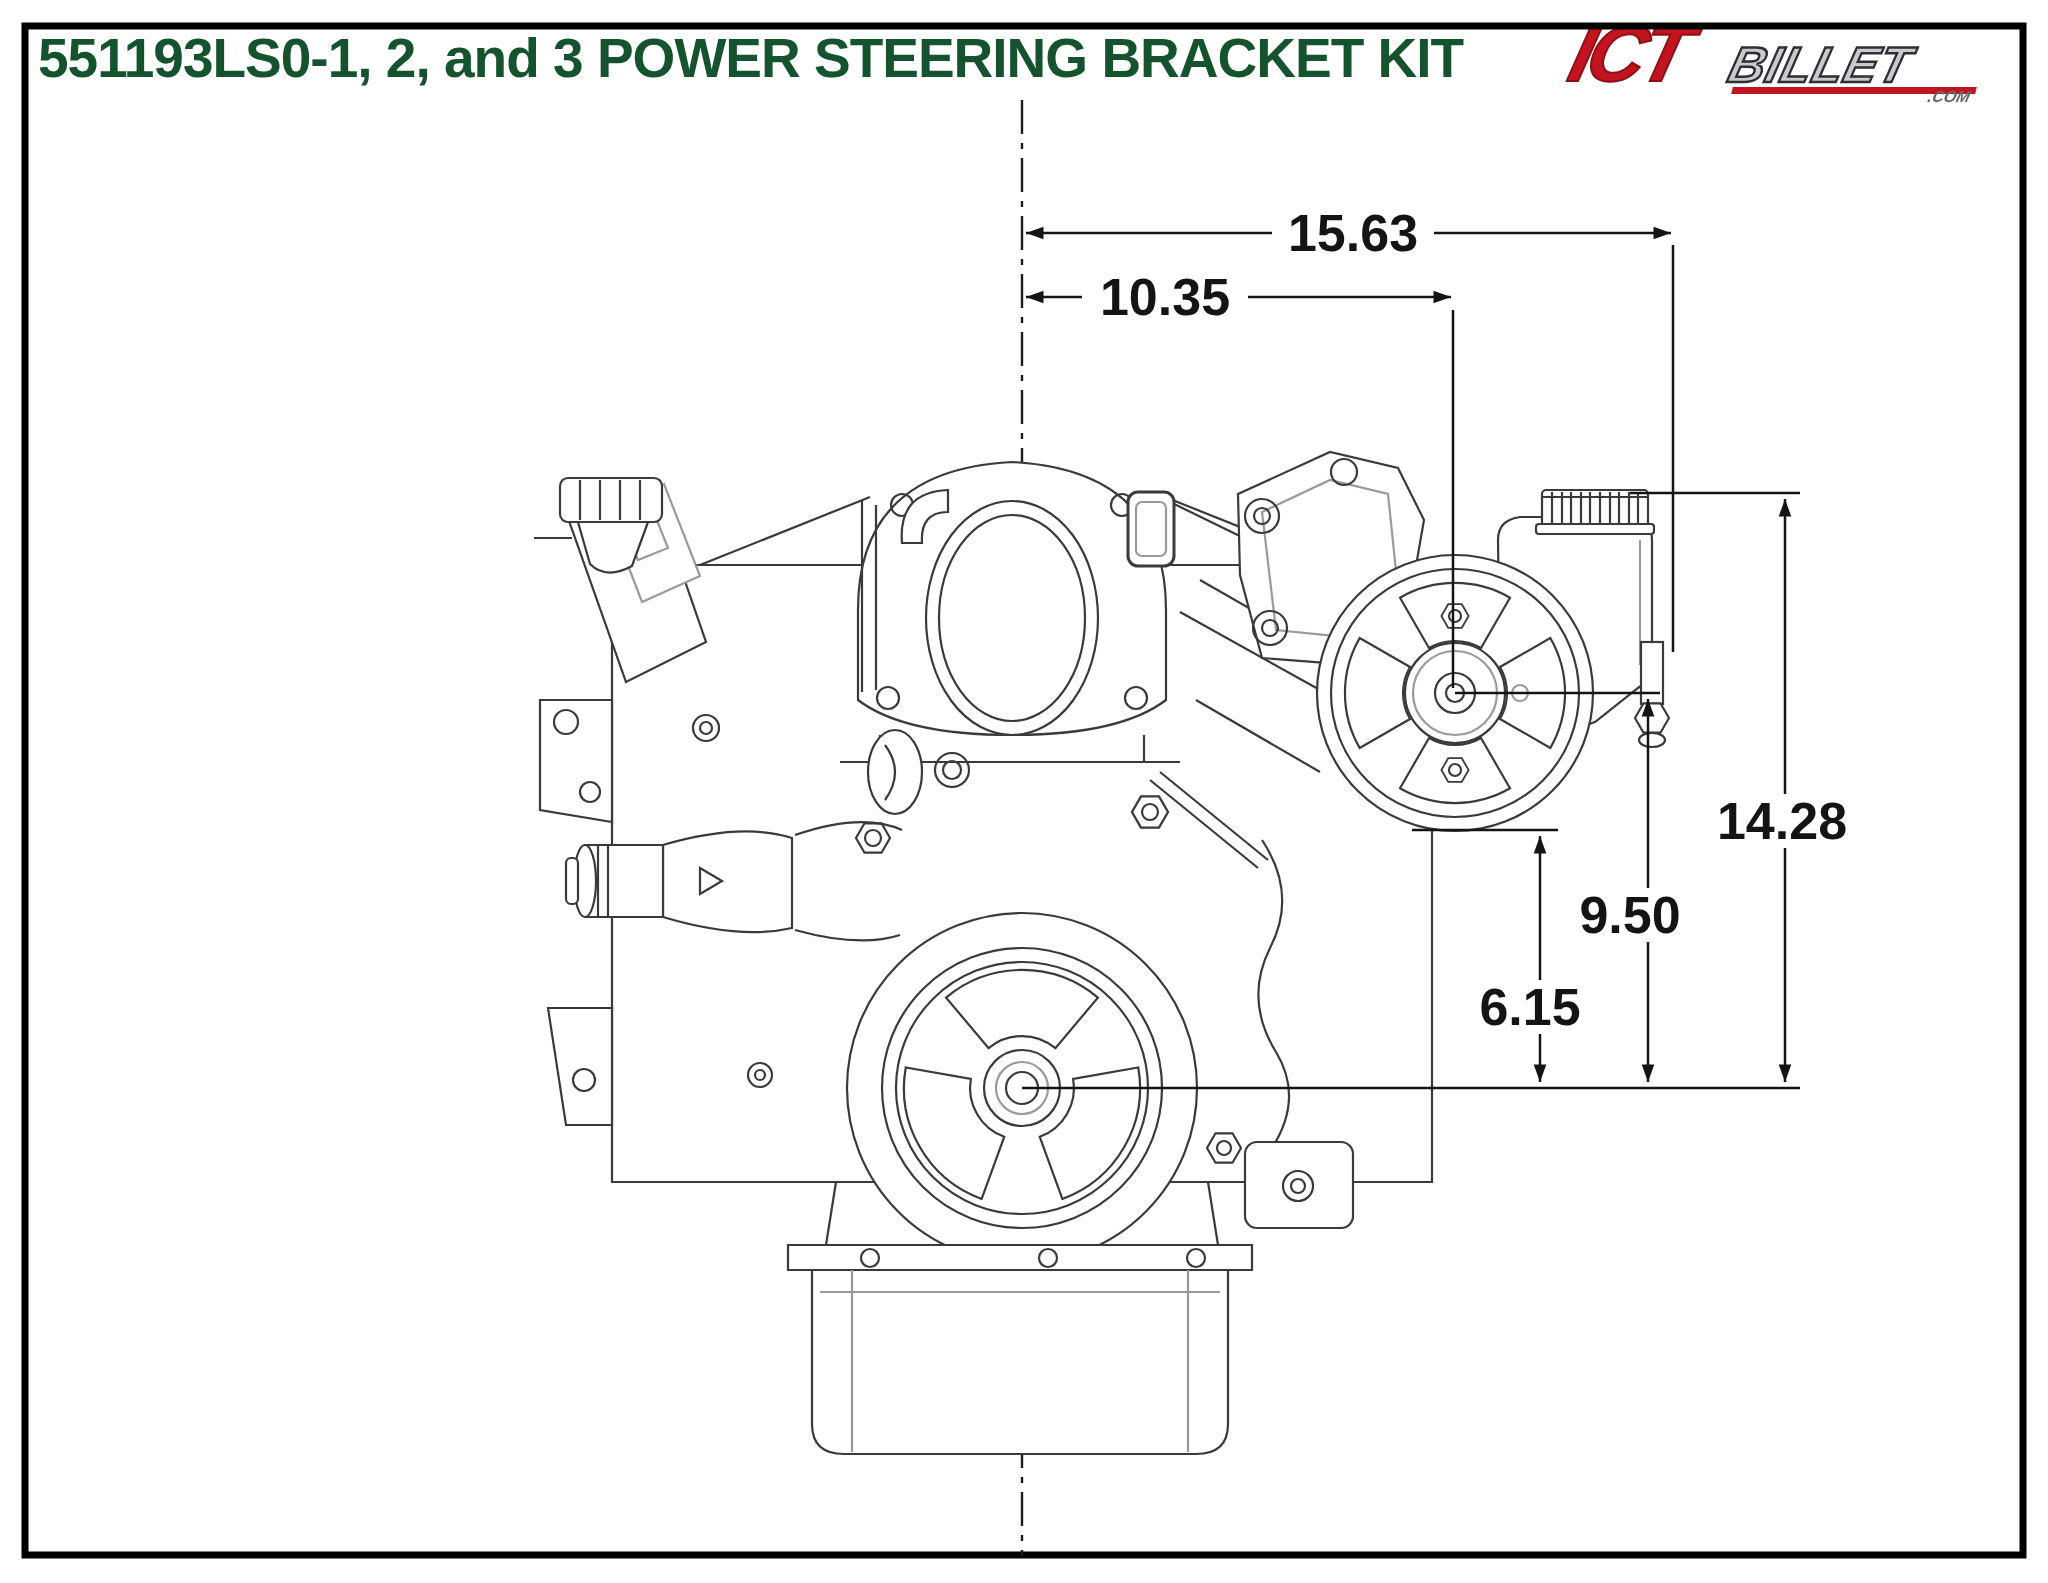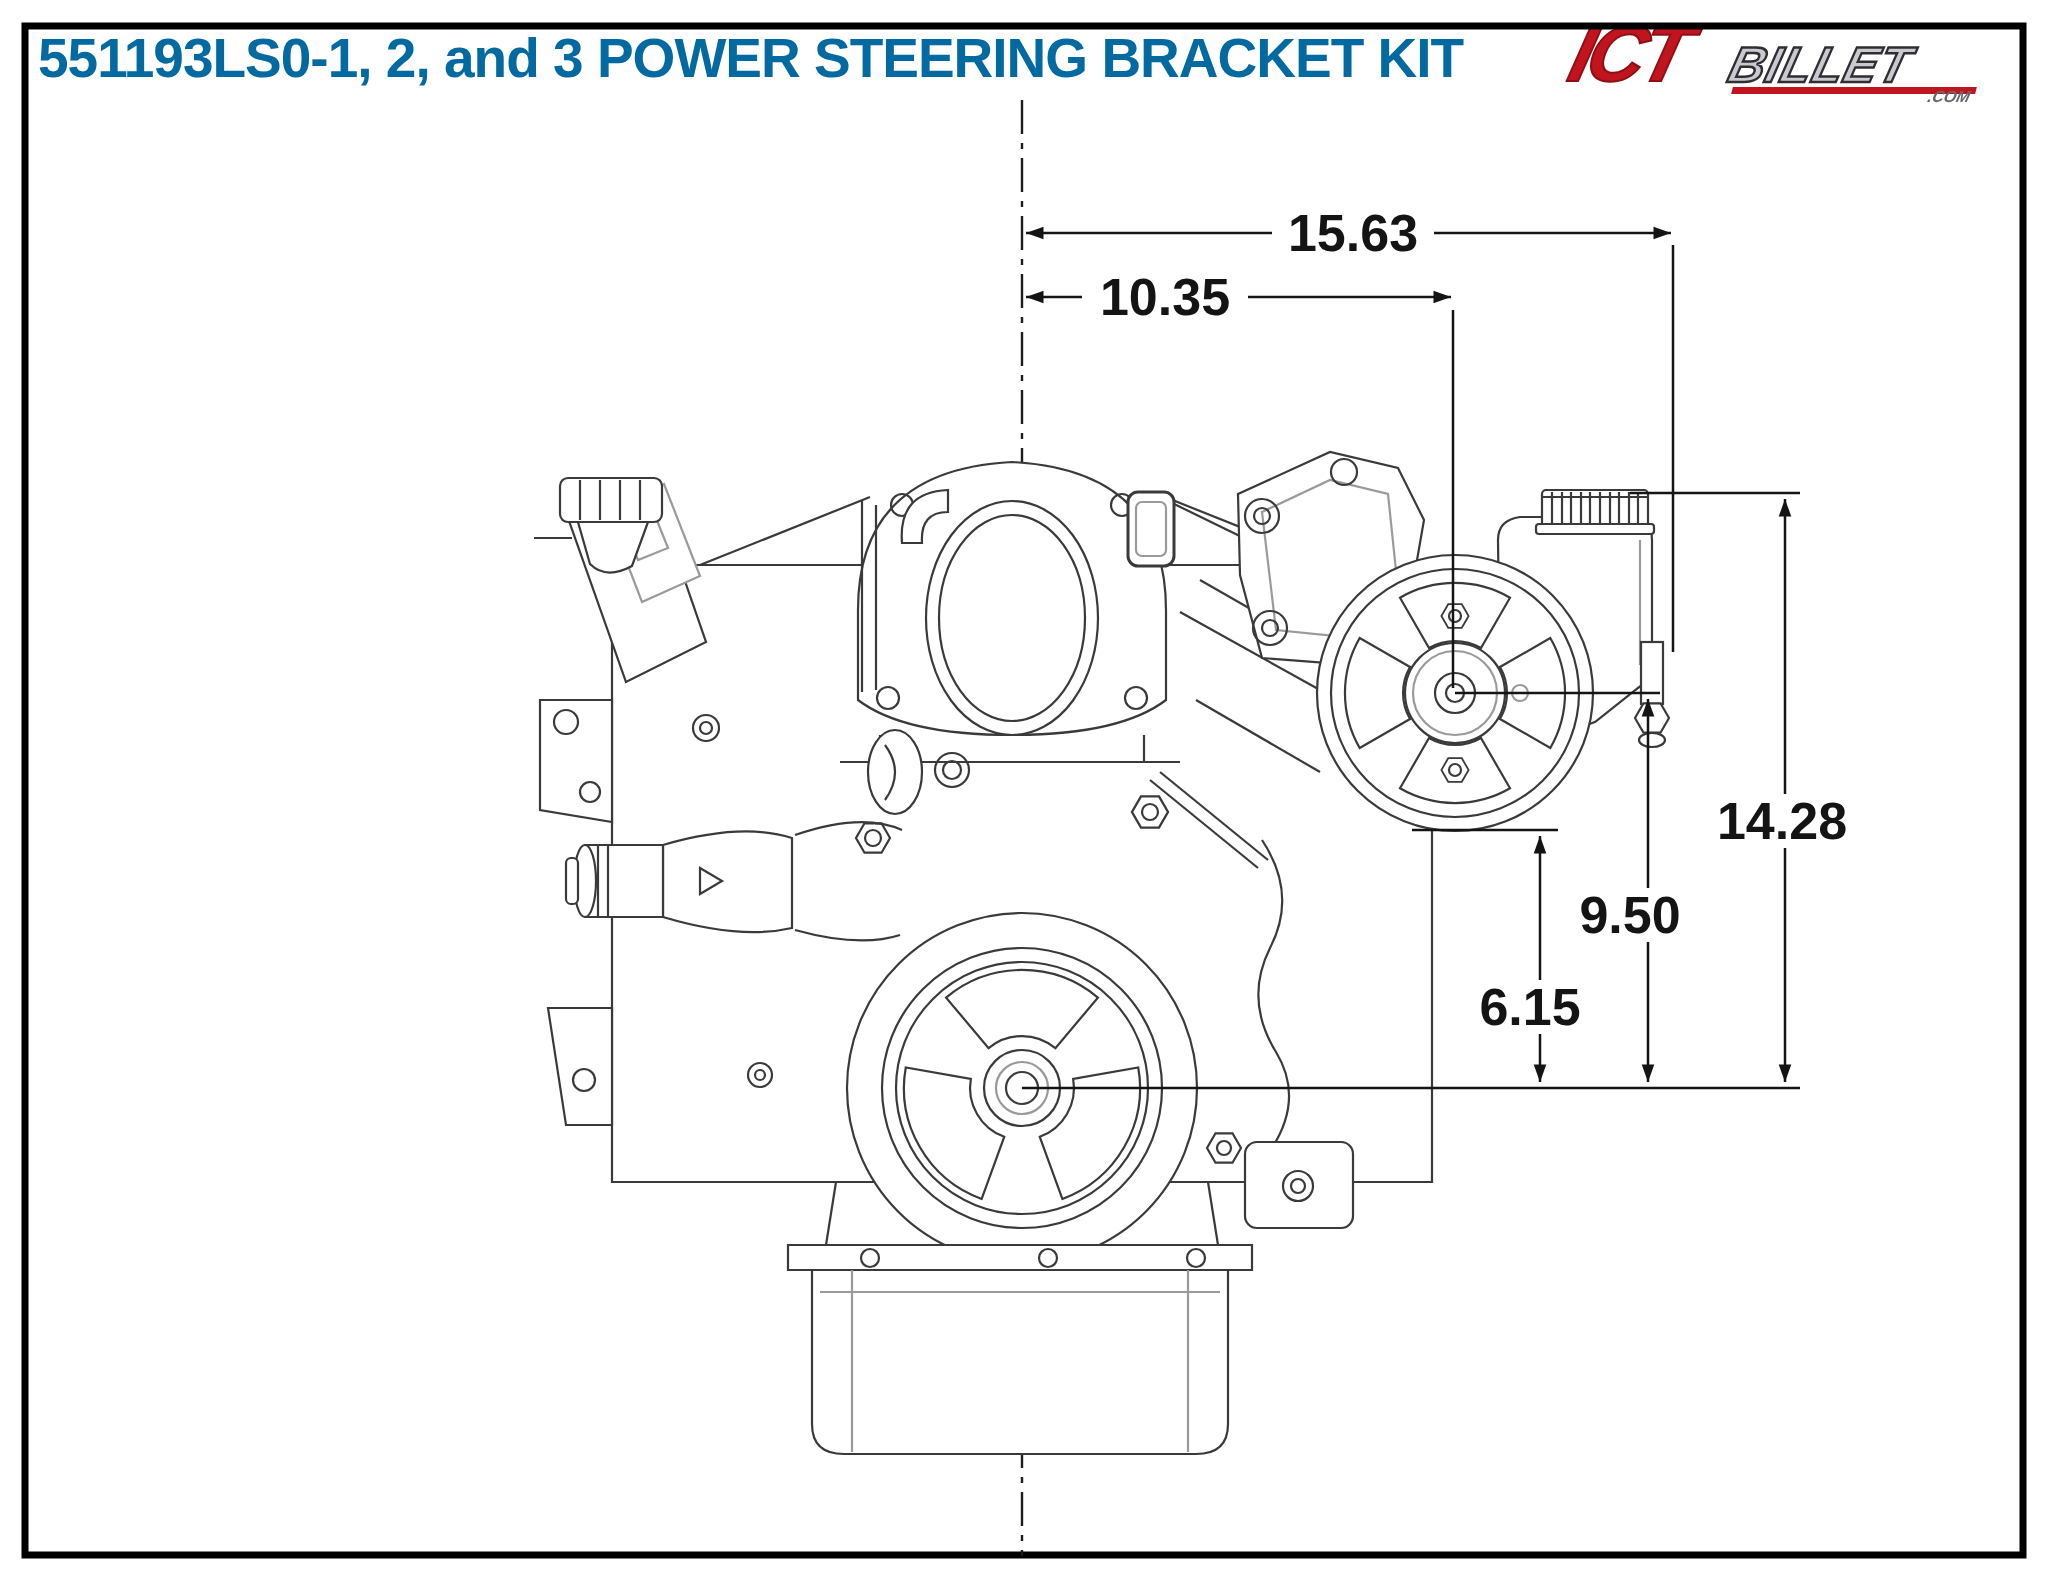--- a/index.html
+++ b/index.html
@@ -2,21 +2,21 @@
 <html><head>
 <meta charset="utf-8">
 <style>
   html,body{margin:0;padding:0;background:#e8e8e8;}
   .page{
     position:relative;width:2048px;height:1583px;background:#ffffff;
     font-family:"Liberation Sans",sans-serif;overflow:hidden;
   }
   .page-title{
     position:absolute;left:38px;top:26px;
-    font-size:55px;font-weight:bold;letter-spacing:-1px;color:#0369a1;white-space:nowrap;
+    font-size:55px;font-weight:bold;letter-spacing:-1px;color:#14532d;white-space:nowrap;
   }
   .logo{position:absolute;right:66px;top:18px;width:410px;height:84px;}
   .logo .ict{
     position:absolute;left:0;top:-10px;font-style:italic;font-weight:900;font-size:80px;
     color:#c2141f;-webkit-text-stroke:2px #8e0e16;letter-spacing:-5px;transform:skewX(-14deg);
   }
   .logo .billet{
     position:absolute;left:158px;top:18px;font-style:italic;font-weight:900;font-size:50px;
     color:#c9c9cf;-webkit-text-stroke:2.5px #2e2e33;letter-spacing:1px;transform:skewX(-14deg);
   }

